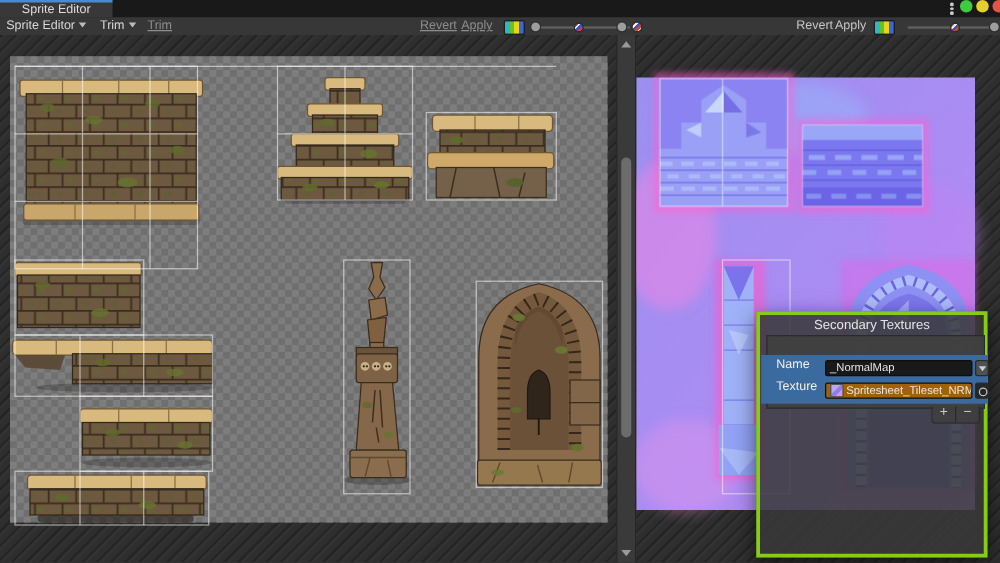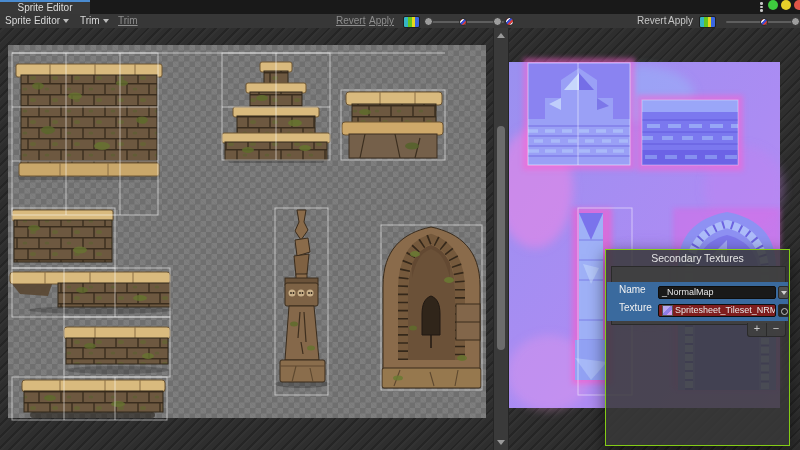--- a/index.html
+++ b/index.html
@@ -61,33 +61,33 @@
     border-left:1px solid #262626;border-right:1px solid #262626;box-sizing:border-box;}
   .scroll-arrow{position:absolute;left:3px;width:0;height:0;border-left:4px solid transparent;border-right:4px solid transparent;}
   .scroll-arrow.up{top:5px;border-bottom:5px solid #9a9a9a;}
   .scroll-arrow.down{bottom:5px;border-top:5px solid #9a9a9a;}
   .scroll-thumb{position:absolute;left:3px;top:98px;width:8px;height:224px;background:#6c6c6c;border-radius:4px;}
   
   .canvas-right{position:absolute;left:509px;top:28px;width:291px;height:422px;}
   
   .sec-panel{
     position:absolute;left:605px;top:249px;width:185px;height:197px;
-    background:rgba(56,56,56,0.86);border:1px solid #84cc16;box-sizing:border-box;
+    background:rgba(56,56,56,0.86);border:3px solid #84cc16;box-sizing:border-box;
     box-shadow:0 5px 16px rgba(0,0,0,.55);color:#e2e2e2;
   }
   .sec-title{position:absolute;left:0;top:2px;width:100%;text-align:center;font-size:10.5px;color:#e4e4e4;}
   .sec-listbox{position:absolute;left:5px;top:16px;width:173px;height:57px;
     background:rgba(64,64,64,.92);border:1px solid #2a2a2a;}
   .sec-selection{position:absolute;left:1px;top:32px;width:181px;height:39px;background:#3a6a9e;}
   .sec-row{position:absolute;left:0;height:16px;width:100%;}
   .sec-row .lbl{position:absolute;left:12px;top:0;font-size:10px;color:#f0f0f0;}
   .field{position:absolute;left:51px;top:1.5px;width:118px;height:13px;background:#191919;
     border:1px solid #0e0e0e;border-radius:2px;box-sizing:border-box;
     font-size:9px;line-height:11px;color:#e6e6e6;padding:0 3px;white-space:nowrap;overflow:hidden;}
-  .obj-field{display:flex;align-items:center;gap:2px;background:#7f1d1d;}
+  .obj-field{display:flex;align-items:center;gap:2px;background:#a16207;}
   .tex-thumb{width:9px;height:9px;flex:0 0 9px;border:1px solid #555;
     background:linear-gradient(135deg,#b9a8f0 0 40%,#8f7fe8 40% 70%,#d09af0 70% 100%);}
   .mini-btn{position:absolute;left:171px;top:1.5px;width:11px;height:13px;background:#515151;
     border:1px solid #2a2a2a;border-radius:2px;box-sizing:border-box;}
   .mini-btn .car{position:absolute;left:1.5px;top:4px;width:0;height:0;border-left:3.5px solid transparent;
     border-right:3.5px solid transparent;border-top:4px solid #cfcfcf;}
   .mini-btn.picker{background:#262626;}
   .picker-circle{position:absolute;left:2px;top:3px;width:5px;height:5px;border:1.4px solid #c2c2c2;border-radius:50%;}
   .plusminus{position:absolute;right:3px;top:73px;width:37px;height:13px;background:rgba(63,63,63,.95);
     border:1px solid #2a2a2a;border-top:none;border-radius:0 0 3px 3px;display:flex;}

